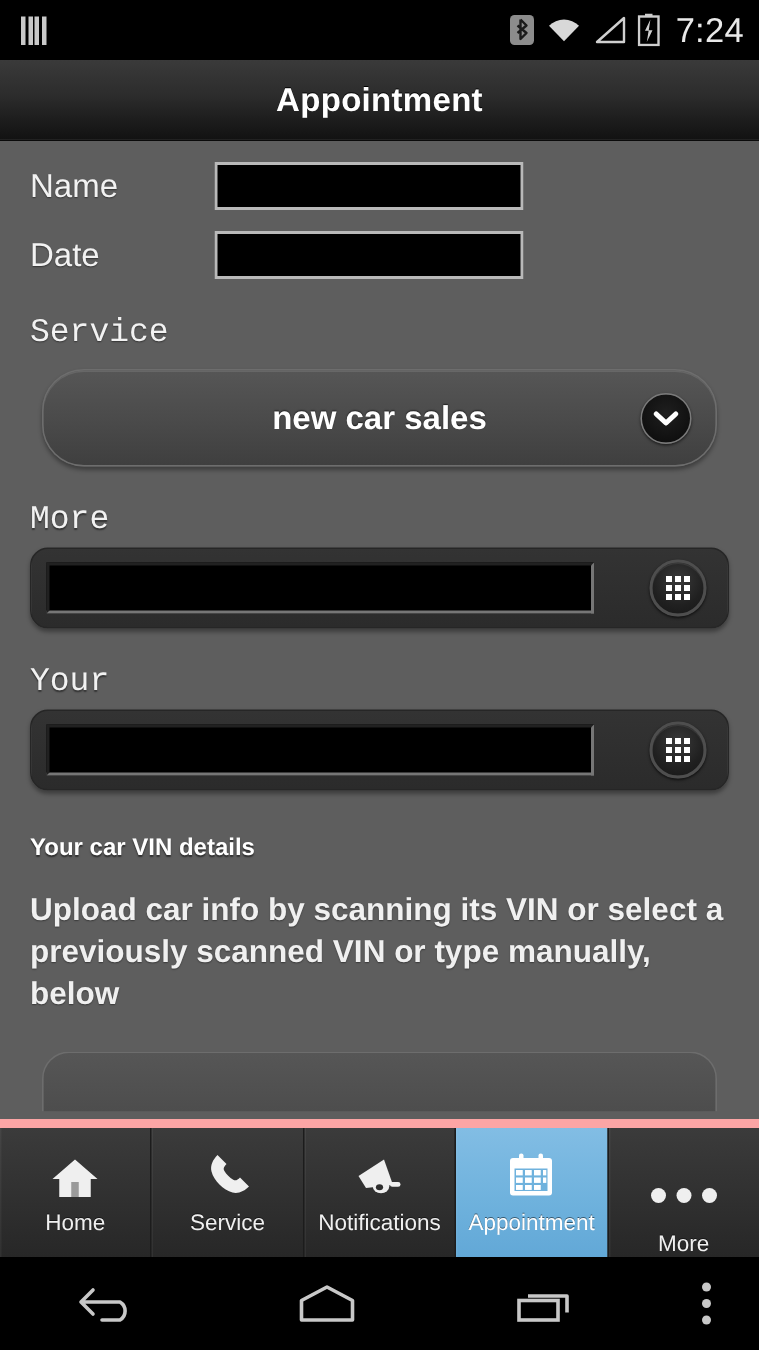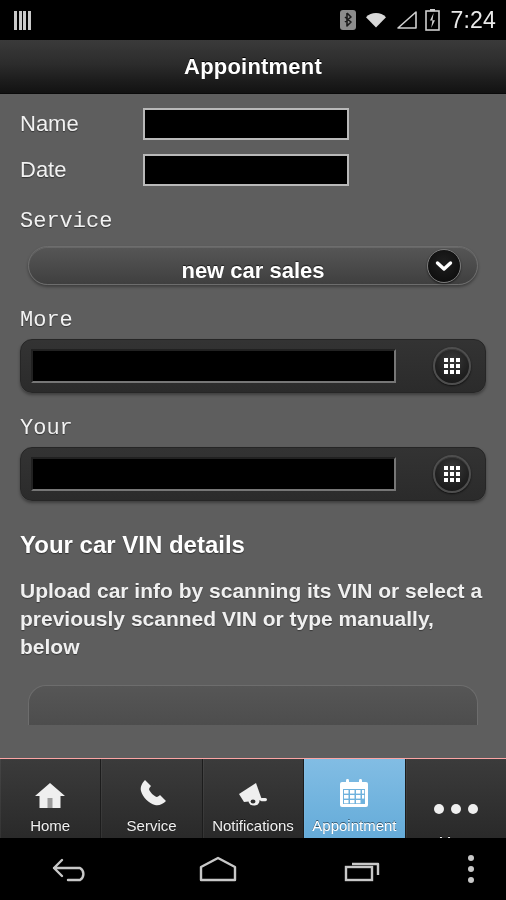--- a/index.html
+++ b/index.html
@@ -60,26 +60,26 @@
   }
 
   .section-label {
     color:#f2f2f2; font-size:22px; padding:0 20px; margin-top:23px;
     text-shadow:0 1px 1px rgba(0,0,0,.45);
     font-family:Liberation Mono, monospace;
   }
 
   
   .spinner {
-    position:relative; margin:12px 28px 0 28px; height:39px;
+    position:relative; margin:12px 28px 0 28px; height:65px;
     border-radius:28px;
     background:linear-gradient(to bottom,#565656 0%,#4b4b4b 50%,#3f3f3f 100%);
     border:1px solid #6d6d6d;
     box-shadow:0 2px 3px rgba(0,0,0,.35), inset 0 1px 0 rgba(255,255,255,.10);
-    display:flex; align-items:flex-end; justify-content:center;
+    display:flex; align-items:center; justify-content:center;
   }
   .spinner .val {
     color:#fff; font-size:22px; font-weight:bold;
     text-shadow:0 -1px 1px rgba(0,0,0,.6);
   }
   .chev-btn {
     position:absolute; right:16px; top:50%; transform:translateY(-50%);
     width:34px; height:34px; border-radius:50%;
     background:radial-gradient(circle at 50% 40%,#1f1f1f 0%,#101010 70%,#0a0a0a 100%);
     border:1px solid #7a7a7a;
@@ -108,43 +108,43 @@
     display:flex; align-items:center; justify-content:center;
     box-shadow:0 1px 2px rgba(0,0,0,.7), inset 0 1px 0 rgba(255,255,255,.08);
   }
   .grid3 {
     display:grid; grid-template-columns:repeat(3,4px); grid-template-rows:repeat(3,4px);
     gap:2px;
   }
   .grid3 span { display:block; width:4px; height:4px; background:#fff; }
 
   .heading {
-    color:#fff; font-size:24px; font-weight:bold;
+    color:#fff; font-size:16px; font-weight:bold;
     padding:0 20px; margin-top:30px;
     text-shadow:0 1px 1px rgba(0,0,0,.5);
   }
   .para {
     color:#f0f0f0; font-size:21px; line-height:1.33;
     padding:0 20px; margin-top:18px;
     text-shadow:0 1px 1px rgba(0,0,0,.4);
     font-weight:bold;
   }
 
   .cut-box {
     margin:24px 28px 0 28px; height:40px;
     border-radius:18px 18px 0 0;
     background:linear-gradient(to bottom,#565656 0%,#4d4d4d 100%);
     border:1px solid #6d6d6d; border-bottom:none;
   }
 
   
   .tabbar {
-    position:absolute; left:0; bottom:50px; width:506px; height:92px;
+    position:absolute; left:0; bottom:62px; width:506px; height:92px;
     display:flex; background:#2e2e2e;
-    border-top:1px solid #fca5a5;
+    border-top:6px solid #fca5a5;
     margin-top:36px;
   }
   .tab {
     flex:1; display:flex; flex-direction:column;
     align-items:center; justify-content:center; gap:7px;
     background:linear-gradient(to bottom,#3b3b3b 0%,#303030 55%,#272727 100%);
     border-right:1px solid #1c1c1c;
     box-shadow:inset 1px 0 0 rgba(255,255,255,.05);
   }
   .tab:last-child { border-right:none;justify-content:flex-end; }

